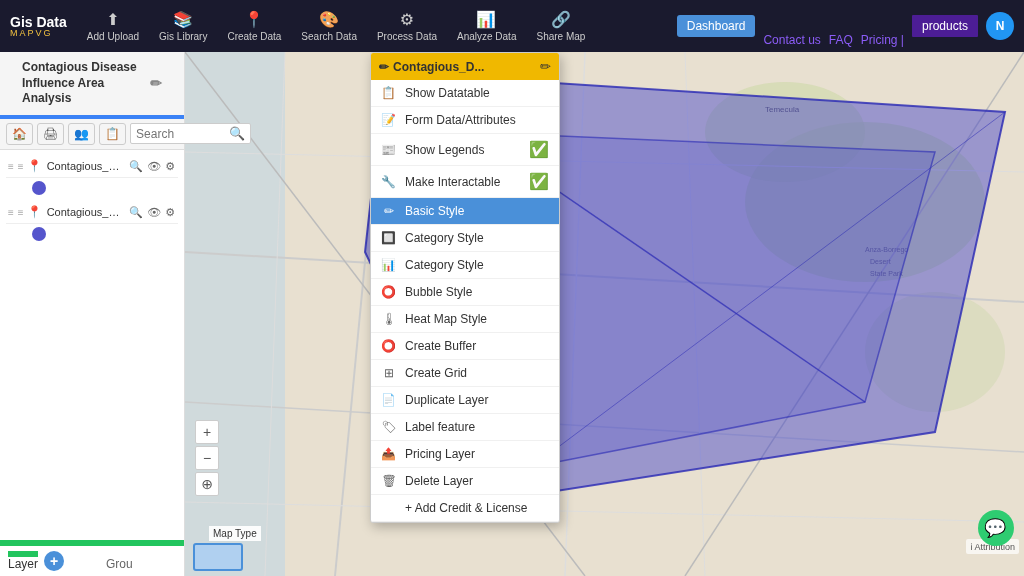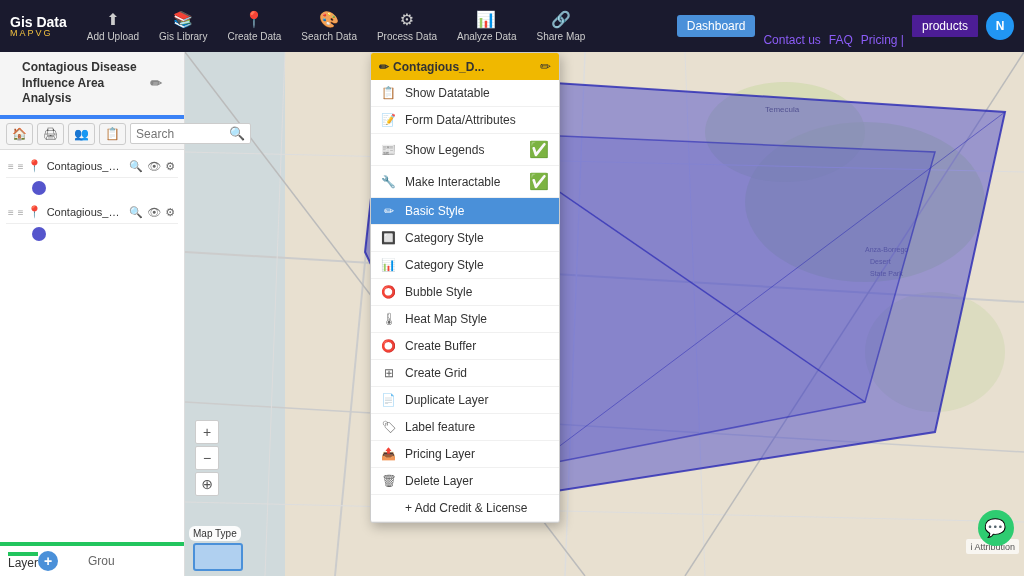--- a/index.html
+++ b/index.html
@@ -40,38 +40,38 @@
     .layer-icon { color: #e74c3c; font-size: 12px; }
     .layer-name { flex: 1; overflow: hidden; text-overflow: ellipsis; white-space: nowrap; font-size: 11px; }
     .layer-actions { display: flex; gap: 2px; }
     .layer-action-btn { background: none; border: none; cursor: pointer; font-size: 11px; color: #666; padding: 1px; }
 
     
     .layer-item-2 { display: flex; align-items: center; gap: 4px; padding: 3px 2px; font-size: 11px; color: #333; }
     .color-circle { width: 14px; height: 14px; border-radius: 50%; background: #5555cc; }
 
     
-    .layer-bottom { display: flex; align-items: center; padding: 5px 8px; border-top: 4px solid #22c55e; }
+    .layer-bottom { display: flex; align-items: flex-end; padding: 5px 8px; border-top: 6px solid #22c55e; gap: 6px; }
     .add-layer-btn { background: #4a90d9; color: #fff; border: none; border-radius: 50%; width: 20px; height: 20px; display: flex; align-items: center; justify-content: center; cursor: pointer; font-size: 14px; font-weight: bold; }
 
     
     .map-area { flex: 1; position: relative; overflow: hidden; }
     .map-bg { width: 100%; height: 100%; background: #f9a8d4; position: relative; }
 
     
     .map-svg { position: absolute; inset: 0; width: 100%; height: 100%; }
 
     
     .overlay-polygon { position: absolute; inset: 0; width: 100%; height: 100%; pointer-events: none; }
 
     
     .map-controls { position: absolute; left: 10px; bottom: 80px; display: flex; flex-direction: column; gap: 2px; z-index: 20; }
     .map-ctrl-btn { background: #fff; border: 1px solid #ccc; width: 24px; height: 24px; display: flex; align-items: center; justify-content: center; cursor: pointer; font-size: 14px; color: #555; border-radius: 2px; }
 
-    .map-type-label { position: absolute; left: 4px; bottom: 35px; font-size: 10px; color: #333; background: rgba(255,255,255,0.9); padding: 2px 4px; border-radius: 6px; z-index: 20; }
+    .map-type-label { position: absolute; left: 24px; bottom: 35px; font-size: 10px; color: #333; background: rgba(255,255,255,0.9); padding: 2px 4px; border-radius: 0; z-index: 20; }
     .map-type-thumb { position: absolute; left: 8px; bottom: 5px; width: 50px; height: 28px; background: #b0d0f0; border: 2px solid #4a90d9; border-radius: 3px; z-index: 20; }
 
     .attribution { position: absolute; right: 5px; bottom: 22px; font-size: 9px; color: #555; background: rgba(255,255,255,0.7); padding: 1px 4px; border-radius: 2px; z-index: 20; }
     .chat-btn { position: absolute; right: 10px; bottom: 30px; width: 36px; height: 36px; background: #2ecc71; border-radius: 50%; display: flex; align-items: center; justify-content: center; cursor: pointer; z-index: 20; color: #fff; font-size: 18px; }
 
     
     .context-menu { position: absolute; left: 185px; top: 0; width: 190px; background: #fff; border: 1px solid #ccc; box-shadow: 2px 4px 12px rgba(0,0,0,0.25); z-index: 200; border-radius: 3px; overflow: hidden; }
     .context-menu-header { background: #f0b800; display: flex; align-items: center; justify-content: space-between; padding: 6px 8px; }
     .context-menu-title { font-size: 12px; font-weight: bold; color: #333; display: flex; align-items: center; gap: 4px; }
     .context-menu-edit { color: #333; cursor: pointer; font-size: 13px; }

